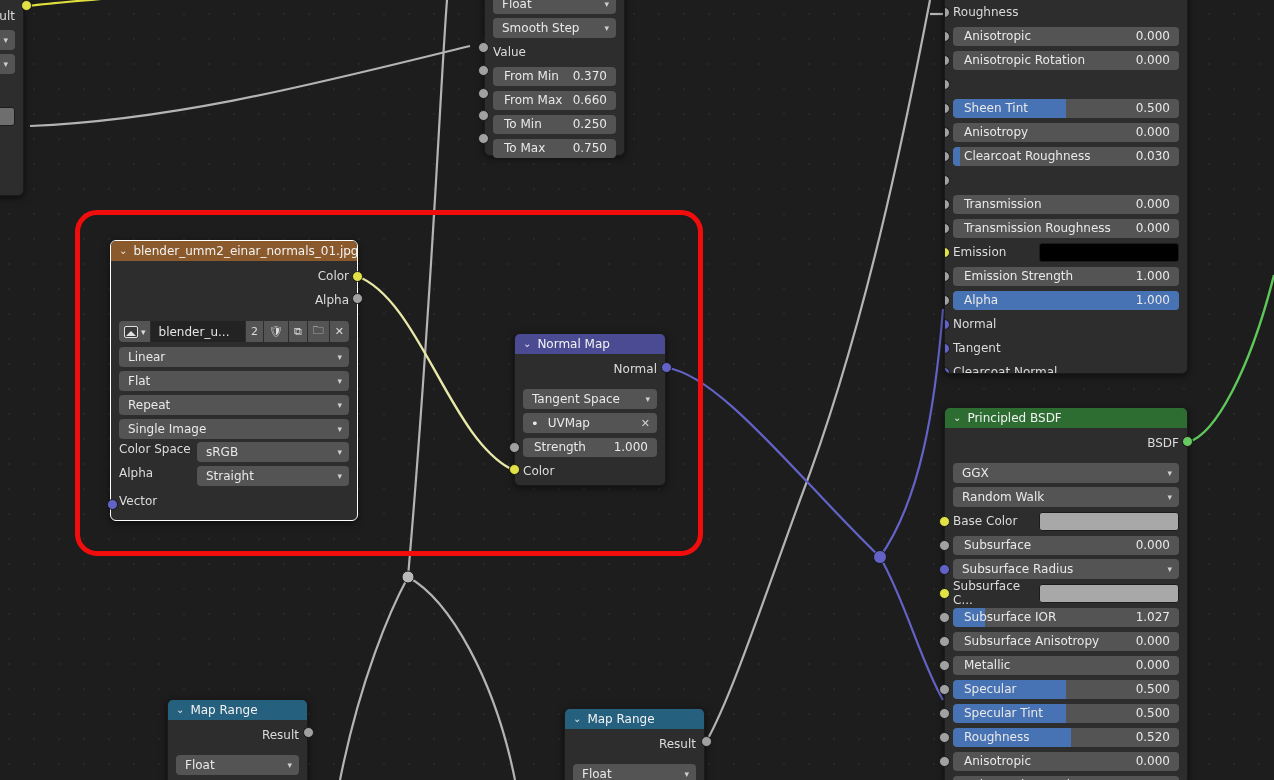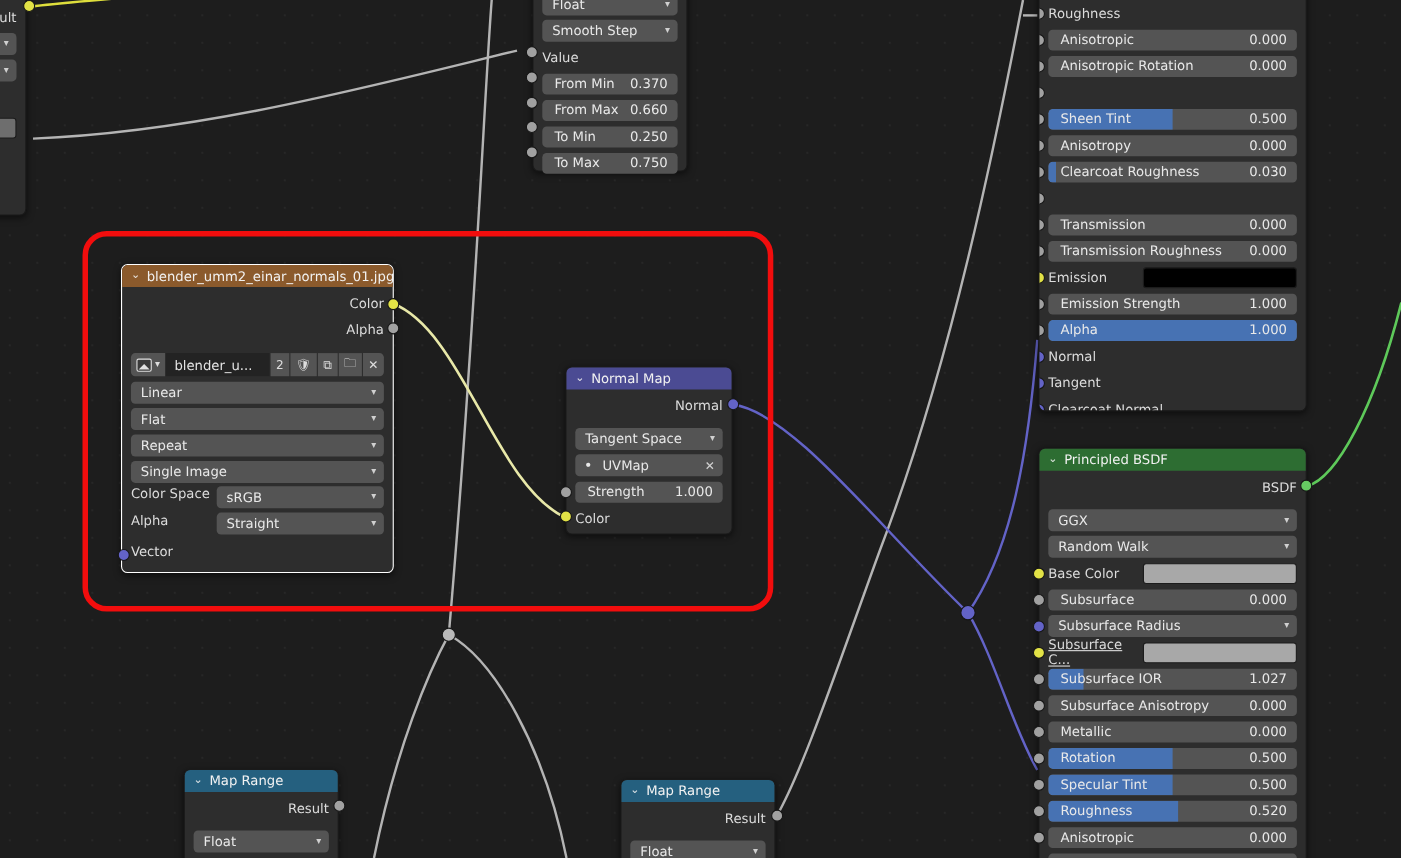--- a/index.html
+++ b/index.html
@@ -549,21 +549,21 @@
           </div>
           <div class="srow">
             <span class="sock l s-purple" style="left: -14px;"></span>
             <div class="dd">
               <span>Subsurface Radius</span>
               <span class="cv">▾</span>
             </div>
           </div>
           <div class="srow">
             <span class="sock l s-yellow" style="left: -14px;"></span>
-            <span class="lbl" style="width: 86px; text-decoration: underline;">Subsurface C...</span>
+            <span class="lbl" style="width: 86px;">Subsurface C...</span>
             <div class="swatch" style="background: rgb(168, 168, 168);"></div>
           </div>
           <div class="srow">
             <span class="sock l s-gray" style="left: -14px;"></span>
             <div class="widget">
               <div class="fill" style="width: 14%;"></div>
               <span class="wl">Subsurface IOR</span>
               <span class="wv">1.027</span>
             </div>
           </div>
@@ -578,21 +578,21 @@
             <span class="sock l s-gray" style="left: -14px;"></span>
             <div class="widget">
               <span class="wl">Metallic</span>
               <span class="wv">0.000</span>
             </div>
           </div>
           <div class="srow">
             <span class="sock l s-gray" style="left: -14px;"></span>
             <div class="widget">
               <div class="fill" style="width: 50%;"></div>
-              <span class="wl">Rotation</span>
+              <span class="wl">Specular</span>
               <span class="wv">0.500</span>
             </div>
           </div>
           <div class="srow">
             <span class="sock l s-gray" style="left: -14px;"></span>
             <div class="widget">
               <div class="fill" style="width: 50%;"></div>
               <span class="wl">Specular Tint</span>
               <span class="wv">0.500</span>
             </div>

